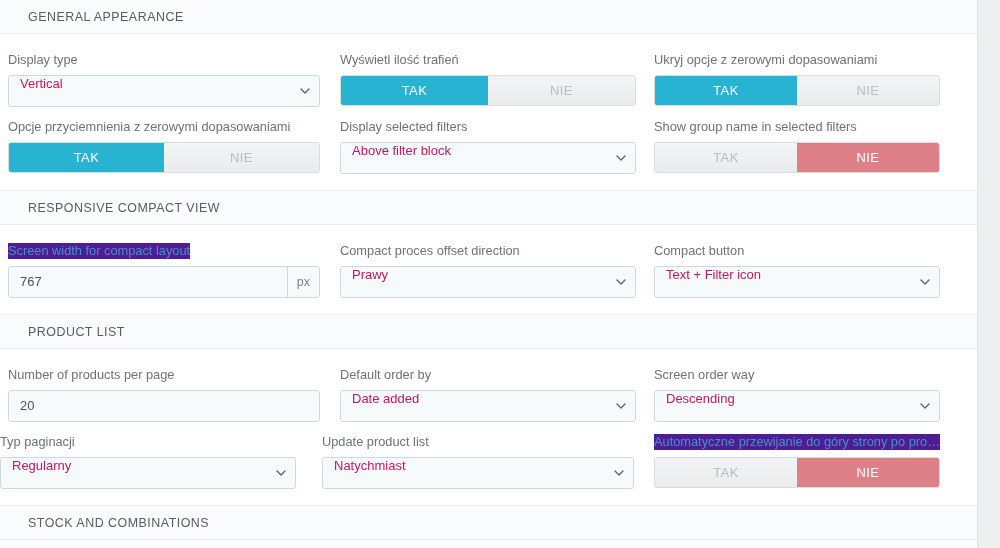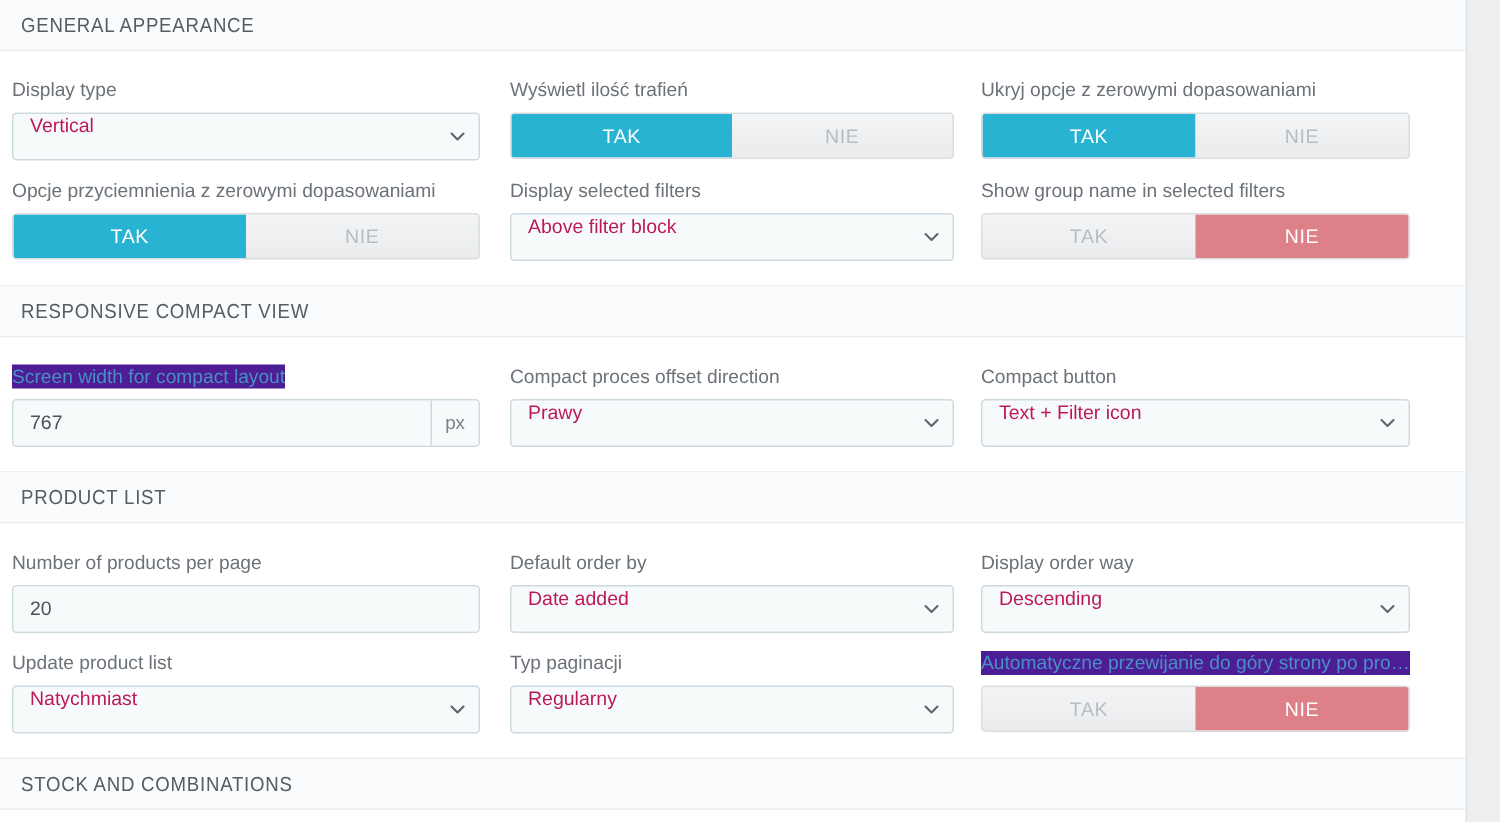--- a/index.html
+++ b/index.html
@@ -24,21 +24,21 @@
     overflow: hidden;
   }
 
   
   .section-head {
     background: #fafbfc;
     border-bottom: 1px solid #e9ecef;
     height: 34px;
     display: flex;
     align-items: center;
-    padding-left: 14px;
+    padding-left: 28px;
   }
   .section-head .title {
     font-family: "Liberation Sans Narrow", "Liberation Sans", sans-serif;
     font-size: 13.5px;
     letter-spacing: 0.55px;
     color: #555c63;
     text-transform: uppercase;
     transform: scaleX(0.92);
     transform-origin: left center;
   }
@@ -295,48 +295,48 @@
           <div class="select">
             <span>Date added</span>
             <span class="caret">
               <svg viewBox="0 0 10 6" width="10" height="6">
                   <path d="M1 1 L5 5 L9 1" fill="none" stroke="#5d6469" stroke-width="1.4" stroke-linecap="round" stroke-linejoin="round"></path>
                 </svg>
             </span>
           </div>
         </div>
         <div class="col col-3">
-          <span class="fld-label">Display order way</span>
+          <span class="fld-label">Screen order way</span>
           <div class="select">
             <span>Descending</span>
             <span class="caret">
               <svg viewBox="0 0 10 6" width="10" height="6">
                   <path d="M1 1 L5 5 L9 1" fill="none" stroke="#5d6469" stroke-width="1.4" stroke-linecap="round" stroke-linejoin="round"></path>
                 </svg>
             </span>
           </div>
         </div>
       </div>
 
       <div class="row">
+        <div class="col col-2">
+          <span class="fld-label">Typ paginacji</span>
+          <div class="select">
+            <span>Regularny</span>
+            <span class="caret">
+              <svg viewBox="0 0 10 6" width="10" height="6">
+                  <path d="M1 1 L5 5 L9 1" fill="none" stroke="#5d6469" stroke-width="1.4" stroke-linecap="round" stroke-linejoin="round"></path>
+                </svg>
+            </span>
+          </div>
+        </div>
         <div class="col col-1">
           <span class="fld-label">Update product list</span>
           <div class="select">
             <span>Natychmiast</span>
-            <span class="caret">
-              <svg viewBox="0 0 10 6" width="10" height="6">
-                  <path d="M1 1 L5 5 L9 1" fill="none" stroke="#5d6469" stroke-width="1.4" stroke-linecap="round" stroke-linejoin="round"></path>
-                </svg>
-            </span>
-          </div>
-        </div>
-        <div class="col col-2">
-          <span class="fld-label">Typ paginacji</span>
-          <div class="select">
-            <span>Regularny</span>
             <span class="caret">
               <svg viewBox="0 0 10 6" width="10" height="6">
                   <path d="M1 1 L5 5 L9 1" fill="none" stroke="#5d6469" stroke-width="1.4" stroke-linecap="round" stroke-linejoin="round"></path>
                 </svg>
             </span>
           </div>
         </div>
         <div class="col col-3">
           <span class="fld-label selected">Automatyczne przewijanie do góry strony po proces...</span>
           <div class="toggle">

